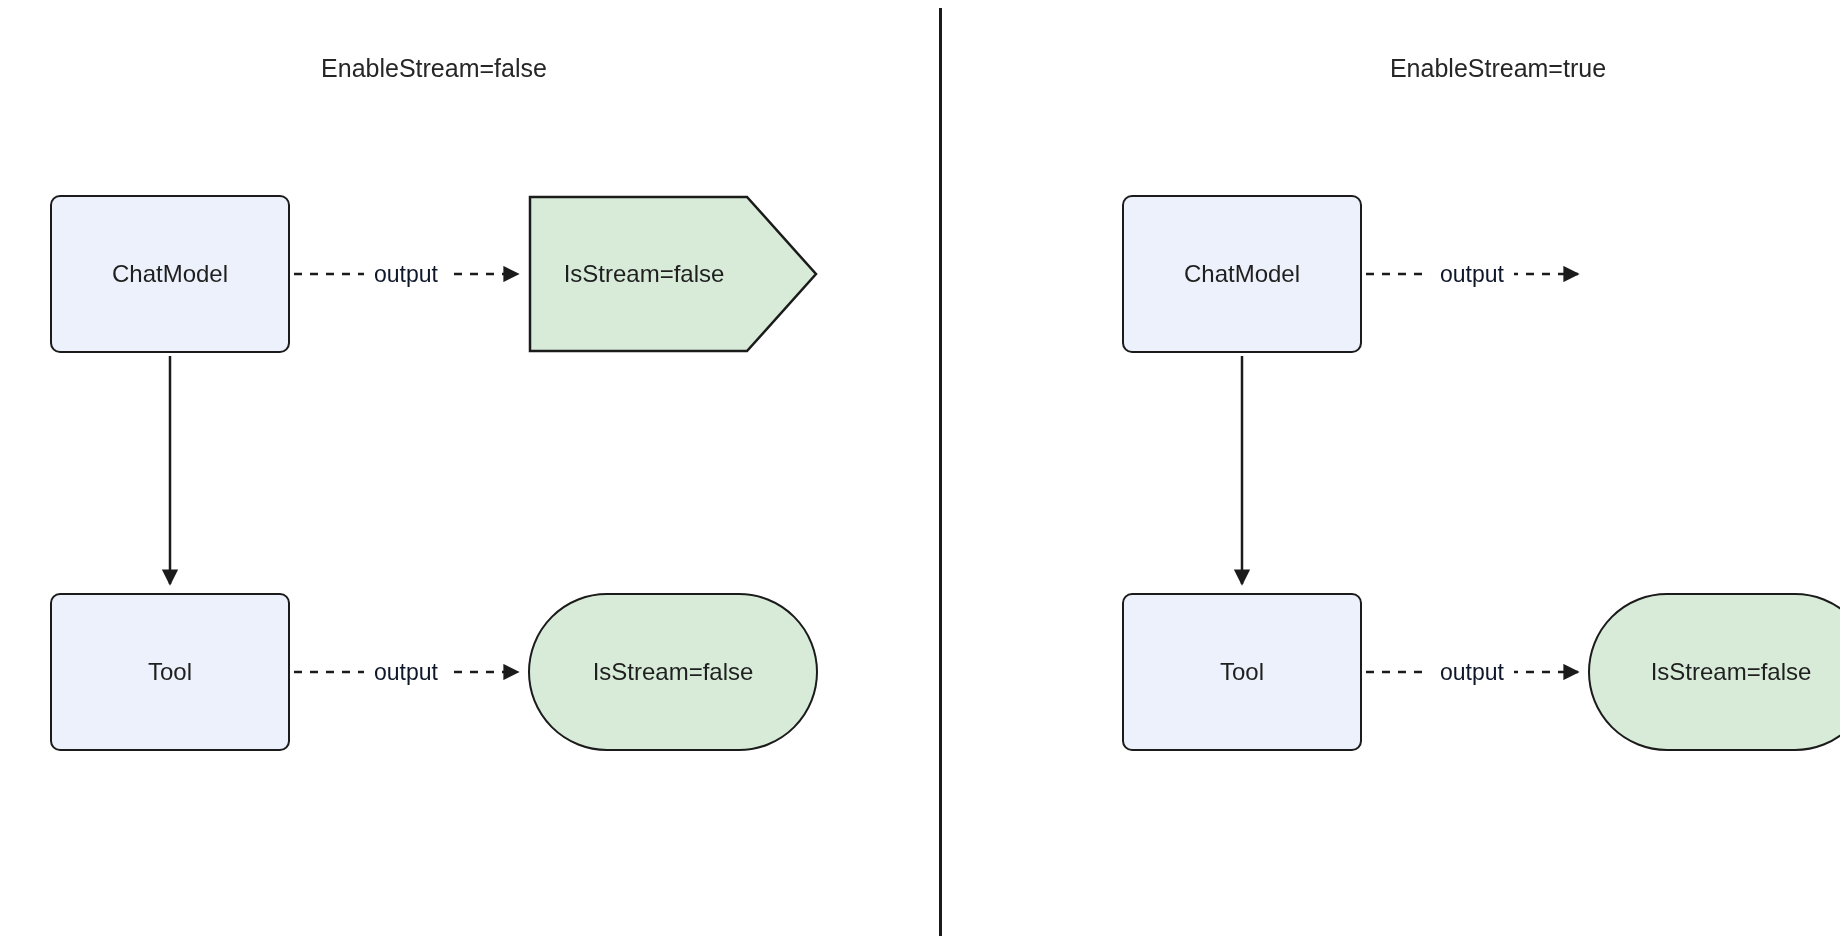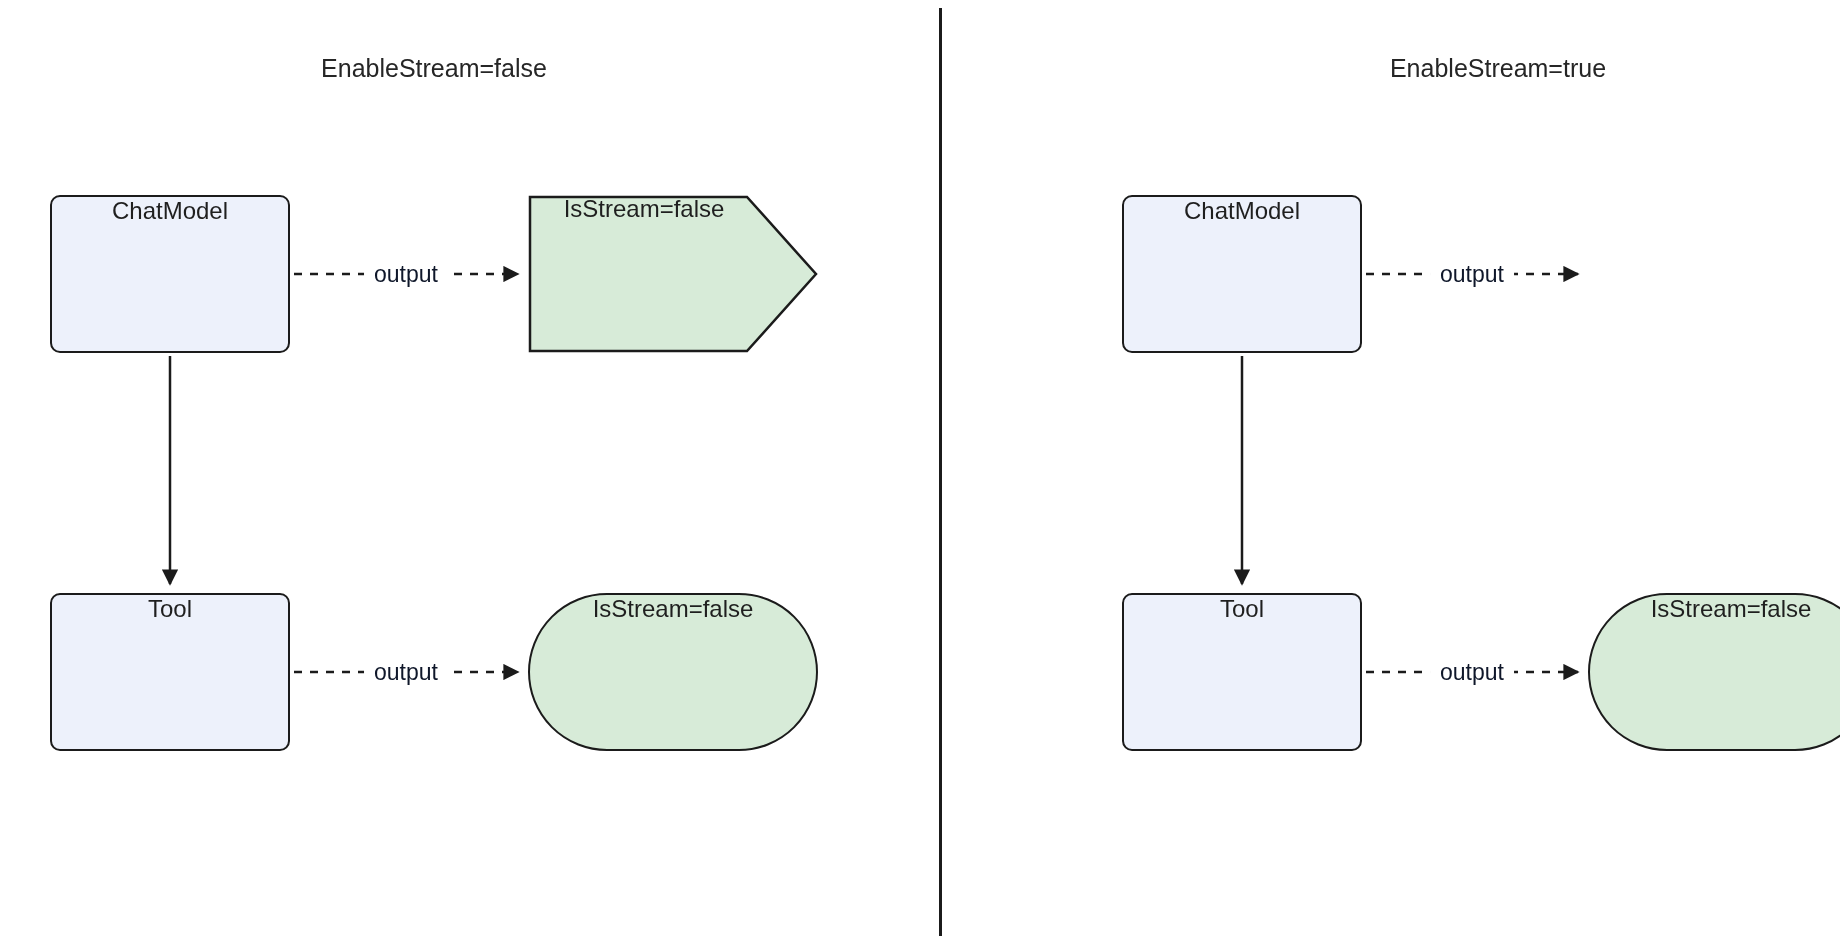--- a/index.html
+++ b/index.html
@@ -37,20 +37,21 @@
     position:absolute;
     top:54px;
     transform:translateX(-50%);
     font-size:25px;
     color:#262626;
     white-space:nowrap;
   }
   .node{
     position:absolute;
     display:flex;
+    align-items:center;
     justify-content:center;
     font-size:24px;
   }
   .node.box{
     background:var(--node-fill);
     border:2px solid var(--border-color);
     border-radius:10px;
   }
   .node.stadium{
     background:var(--result-fill);

